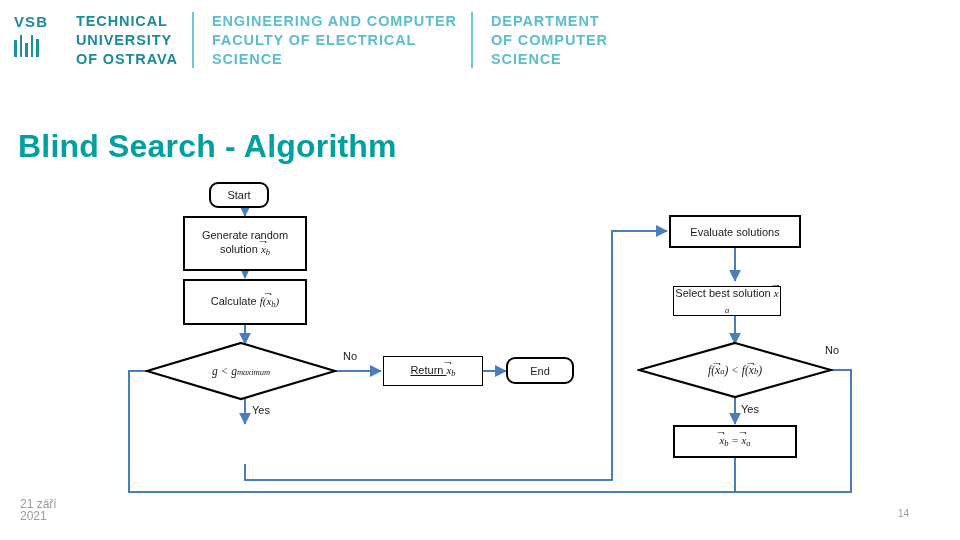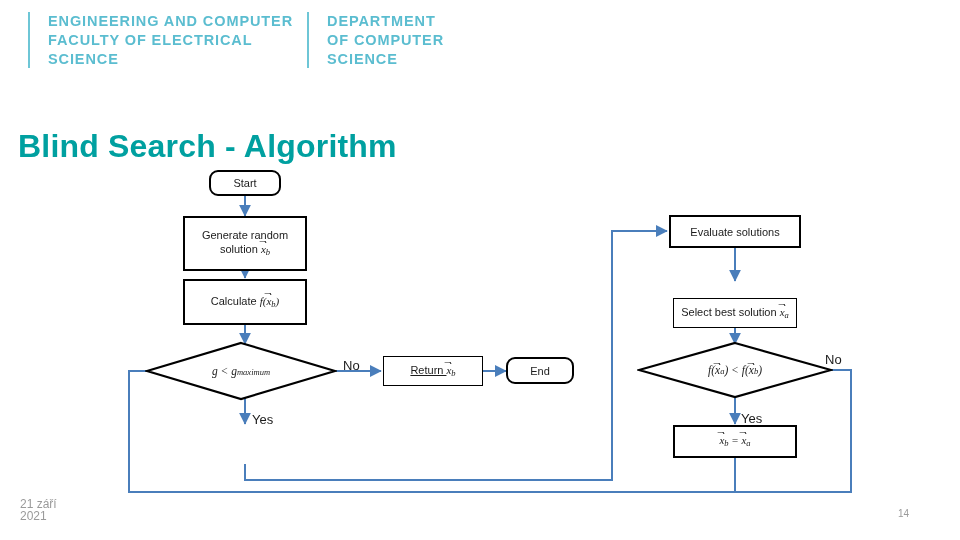--- a/index.html
+++ b/index.html
@@ -131,25 +131,24 @@
     right: 0px;
     top: -2px;
     height: 3px;
     border-top: 1px solid #1b1b1b;
     border-right: 1px solid #1b1b1b;
     transform: skewX(28deg) scaleY(0.5);
   }
 
   .edge-label {
     position: absolute;
-    font-size: 13px;
+    font-size: 11px;
     color: #1b1b1b;
     z-index: 4;
     background: transparent;
-    margin-top: 8px;
   }
 
   
   .diamond {
     position: absolute;
     z-index: 3;
   }
   .diamond .dtext {
     position: absolute;
     left: 0; right: 0;
@@ -177,20 +176,37 @@
     top: 508px;
     font-size: 10px;
     color: #9a9a9a;
   }
 </style>
 </head>
 <body>
 
 <div class="header">
 
+  <div class="hdr-block">
+    <div class="vsb-mark">
+      <div class="vsb-word">VSB</div>
+      <div class="vsb-bars">
+        <i></i>
+          <i></i>
+          <i></i>
+          <i></i>
+          <i></i>
+      </div>
+    </div>
+    <div class="hdr-lines">
+      <span>TECHNICAL</span>
+      <span>UNIVERSITY</span>
+      <span>OF OSTRAVA</span>
+    </div>
+  </div>
 
   <div class="hdr-sep"></div>
 
   <div class="hdr-lines light">
     <span>ENGINEERING AND COMPUTER</span>
     <span>FACULTY OF ELECTRICAL</span>
     <span>SCIENCE</span>
   </div>
 
   <div class="hdr-sep"></div>
@@ -233,21 +249,21 @@
       <line x1="735" y1="312" x2="735" y2="344" marker-end="url(#ah)"></line>
 
       <line x1="735" y1="396" x2="735" y2="424" marker-end="url(#ah)"></line>
 
       <path d="M825,370 L851,370 L851,492 L129,492 L129,371 L222,371" marker-end="url(#ah)"></path>
 
       <line x1="735" y1="458" x2="735" y2="492"></line>
     </g>
   </svg>
 
-  <div class="node round" style="left:209px; top:170px; width:72px; height:26px;">
+  <div class="node round" style="left:209px; top:182px; width:60px; height:26px;">
     <span>Start</span>
   </div>
 
   <div class="node" style="left:183px; top:216px; width:124px; height:55px;">
     <div>
       <div>Generate random</div>
       <div>
         <span>solution </span><span class="mth"><span class="vec">x</span><span class="sub">b</span></span>
       </div>
     </div>
@@ -276,21 +292,21 @@
 
   <div class="node round" style="left:506px; top:357px; width:68px; height:27px;">
     <span>End</span>
   </div>
 
 
   <div class="node" style="left:669px; top:215px; width:132px; height:33px;">
     <span>Evaluate solutions</span>
   </div>
 
-  <div class="node thin" style="left:673px; top:298px; width:124px; height:30px;">
+  <div class="node thin" style="left:673px; top:286px; width:108px; height:30px;">
     <div>
       <span>Select best solution </span><span class="mth"><span class="vec">x</span><span class="sub">a</span></span>
     </div>
   </div>
 
   <div class="diamond" style="left:637px; top:341px; width:196px; height:58px;">
     <svg width="196" height="58">
       <polygon points="98,2 194,29 98,56 2,29" fill="#ffffff" stroke="#000000" stroke-width="2.2"></polygon>
     </svg>
     <div class="dtext">

